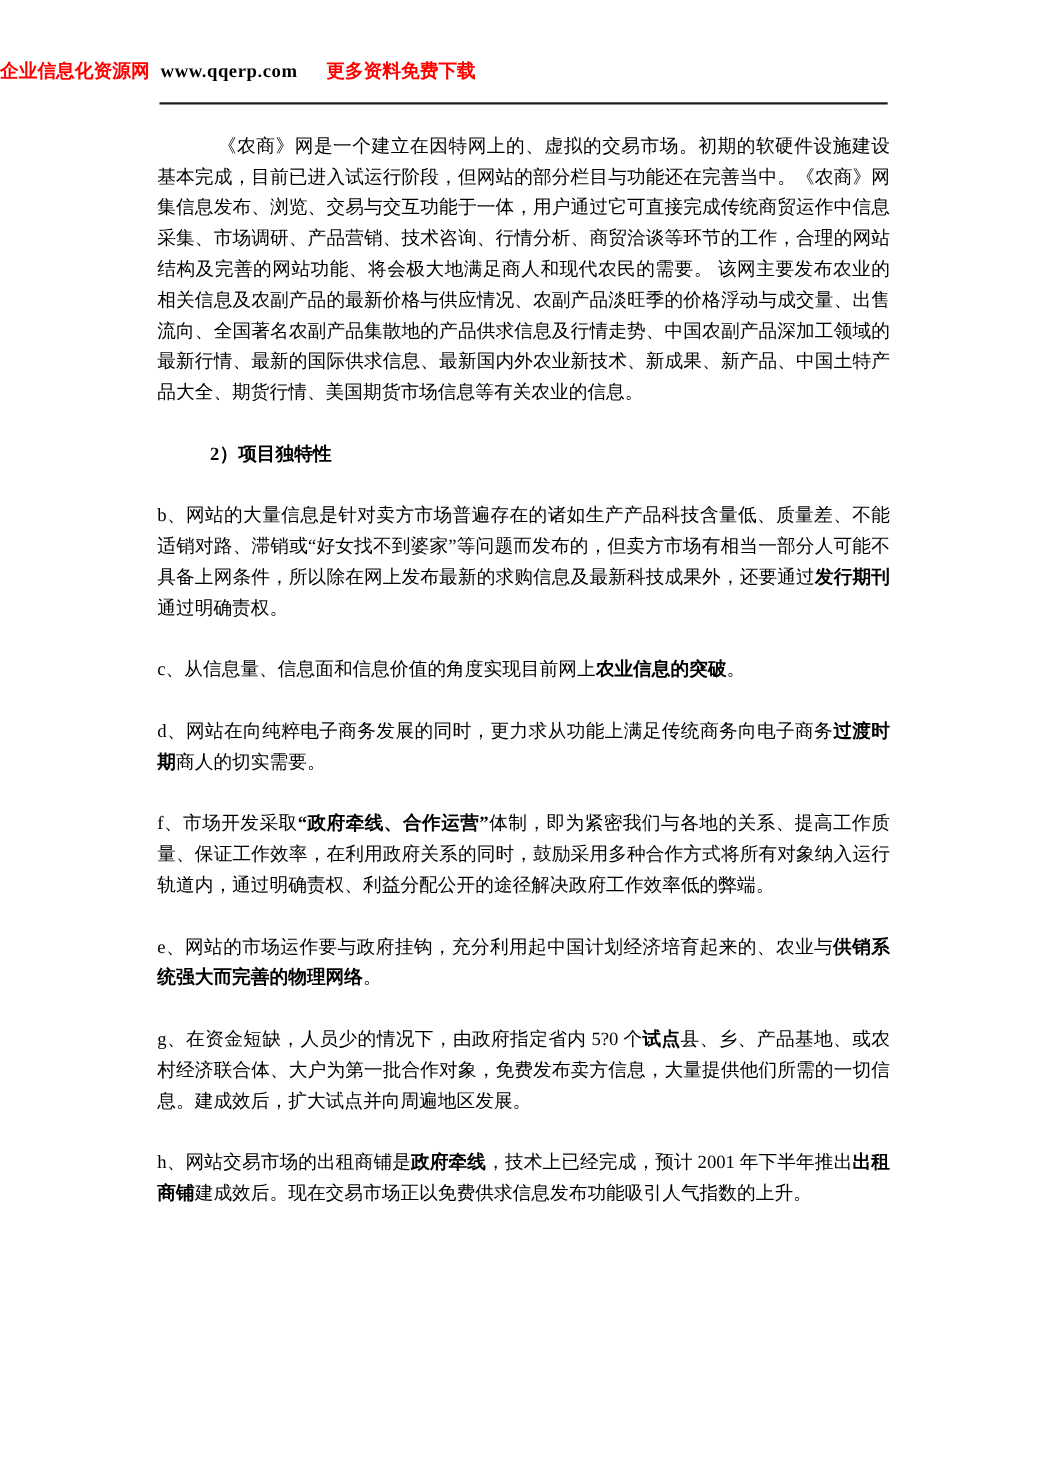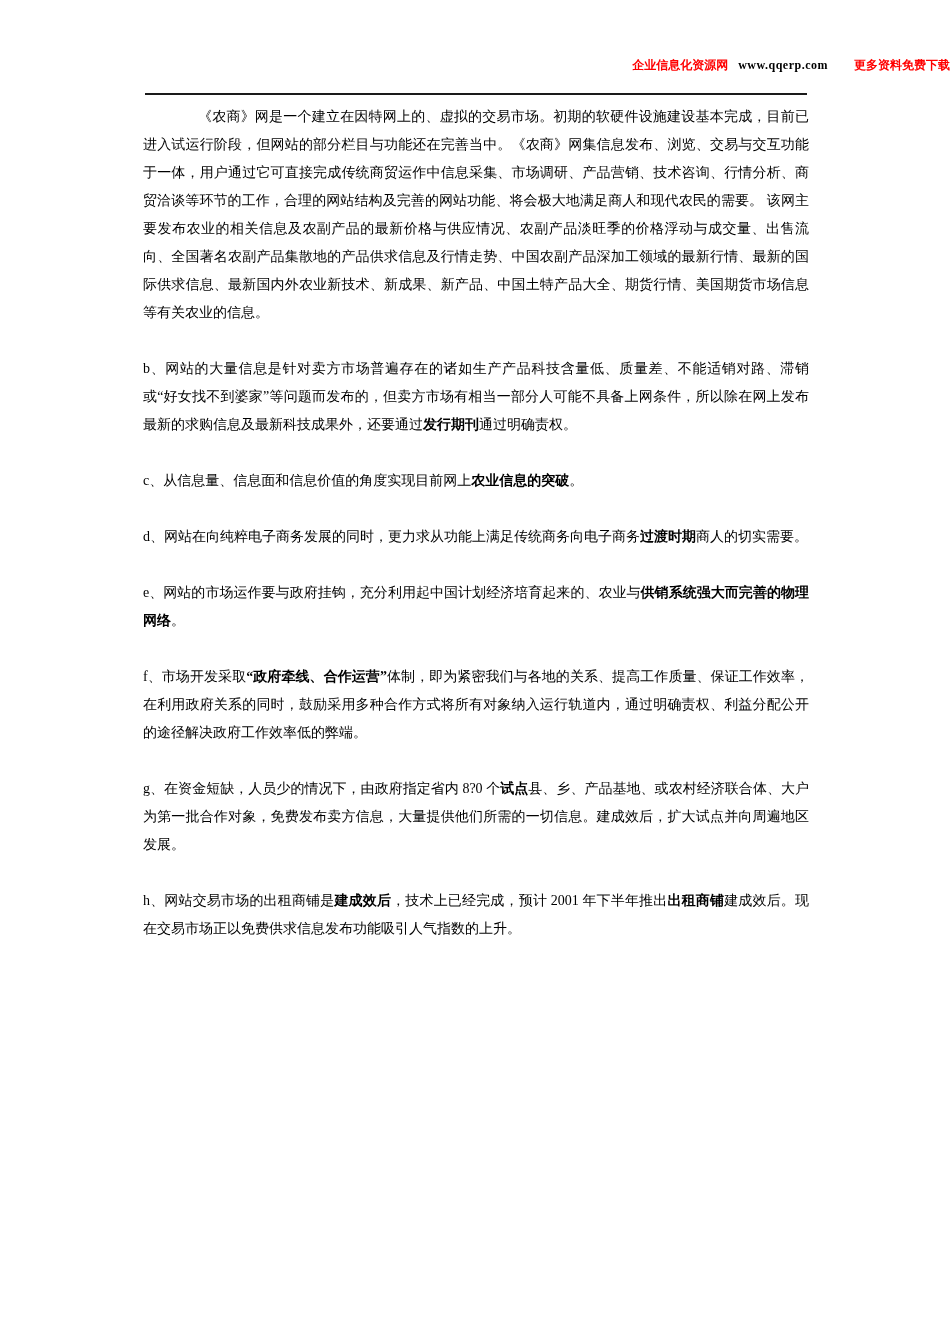--- a/index.html
+++ b/index.html
@@ -11,42 +11,42 @@
     position: relative;
     width: 950px;
     height: 1344px;
     background: #ffffff;
     overflow: hidden;
     font-family: "Liberation Serif", "DejaVu Serif", serif;
     color: #000000;
   }
   .header {
     padding-top: 50px;
-    text-align: right;
+    text-align: left;
     font-weight: bold;
-    font-size: 12px;
+    font-size: 17px;
     line-height: 30px;
     white-space: nowrap;
   }
   .header .accent {
     color: #ff0000;
   }
   .header .url {
     color: #000000;
     margin: 0 26px 0 10px;
     letter-spacing: 0.5px;
   }
   .rule {
     margin: 13px 0 0 145px;
     width: 662px;
     border-top: 2px solid #1a1a1a;
   }
   .content {
-    margin: 8px 141px 0 143px;
-    font-size: 14px;
+    margin: 24px 141px 0 143px;
+    font-size: 17px;
     line-height: 28px;
     text-align: justify;
     text-justify: inter-ideograph;
   }
   .para {
     margin: 0 0 28px 0;
   }
   .para.indent {
     text-indent: 55px;
   }
@@ -64,22 +64,23 @@
 <div class="page">
 
   <div class="header">
     <span class="accent" style="color: rgb(255, 0, 0);">企业信息化资源网</span><span class="url">www.qqerp.com</span><span class="accent" style="color: rgb(255, 0, 0);">更多资料免费下载</span>
   </div>
 
   <div class="rule"></div>
 
   <div class="content">
     <p class="para indent"><span>《农商》网是一个建立在因特网上的、虚拟的交易市场。初期的软硬件设施建设基本完成，目前已进入试运行阶段，但网站的部分栏目与功能还在完善当中。《农商》网集信息发布、浏览、交易与交互功能于一体，用户通过它可直接完成传统商贸运作中信息采集、市场调研、产品营销、技术咨询、行情分析、商贸洽谈等环节的工作，合理的网站结构及完善的网站功能、将会极大地满足商人和现代农民的需要。 该网主要发布农业的相关信息及农副产品的最新价格与供应情况、农副产品淡旺季的价格浮动与成交量、出售流向、全国著名农副产品集散地的产品供求信息及行情走势、中国农副产品深加工领域的最新行情、最新的国际供求信息、最新国内外农业新技术、新成果、新产品、中国土特产品大全、期货行情、美国期货市场信息等有关农业的信息。</span></p>
+    <p class="para heading"><b>2）项目独特性</b></p>
     <p class="para"><span>b、网站的大量信息是针对卖方市场普遍存在的诸如生产产品科技含量低、质量差、不能适销对路、滞销或“好女找不到婆家”等问题而发布的，但卖方市场有相当一部分人可能不具备上网条件，所以除在网上发布最新的求购信息及最新科技成果外，还要通过</span><b>发行期刊</b><span>通过明确责权。</span></p>
     <p class="para"><span>c、从信息量、信息面和信息价值的角度实现目前网上</span><b>农业信息的突破</b><span>。</span></p>
     <p class="para"><span>d、网站在向纯粹电子商务发展的同时，更力求从功能上满足传统商务向电子商务</span><b>过渡时期</b><span>商人的切实需要。</span></p>
+    <p class="para"><span>f、市场开发采取</span><b>“政府牵线、合作运营”</b><span>体制，即为紧密我们与各地的关系、提高工作质量、保证工作效率，在利用政府关系的同时，鼓励采用多种合作方式将所有对象纳入运行轨道内，通过明确责权、利益分配公开的途径解决政府工作效率低的弊端。</span></p>
     <p class="para"><span>e、网站的市场运作要与政府挂钩，充分利用起中国计划经济培育起来的、农业与</span><b>供销系统强大而完善的物理网络</b><span>。</span></p>
-    <p class="para"><span>f、市场开发采取</span><b>“政府牵线、合作运营”</b><span>体制，即为紧密我们与各地的关系、提高工作质量、保证工作效率，在利用政府关系的同时，鼓励采用多种合作方式将所有对象纳入运行轨道内，通过明确责权、利益分配公开的途径解决政府工作效率低的弊端。</span></p>
-    <p class="para"><span>g、在资金短缺，人员少的情况下，由政府指定省内 8?0 个</span><b>试点</b><span>县、乡、产品基地、或农村经济联合体、大户为第一批合作对象，免费发布卖方信息，大量提供他们所需的一切信息。建成效后，扩大试点并向周遍地区发展。</span></p>
-    <p class="para"><span>h、网站交易市场的出租商铺是</span><b>建成效后</b><span>，技术上已经完成，预计 2001 年下半年推出</span><b>出租商铺</b><span>建成效后。现在交易市场正以免费供求信息发布功能吸引人气指数的上升。</span></p>
+    <p class="para"><span>g、在资金短缺，人员少的情况下，由政府指定省内 5?0 个</span><b>试点</b><span>县、乡、产品基地、或农村经济联合体、大户为第一批合作对象，免费发布卖方信息，大量提供他们所需的一切信息。建成效后，扩大试点并向周遍地区发展。</span></p>
+    <p class="para"><span>h、网站交易市场的出租商铺是</span><b>政府牵线</b><span>，技术上已经完成，预计 2001 年下半年推出</span><b>出租商铺</b><span>建成效后。现在交易市场正以免费供求信息发布功能吸引人气指数的上升。</span></p>
   </div>
 
 </div>
 
 </body></html>

